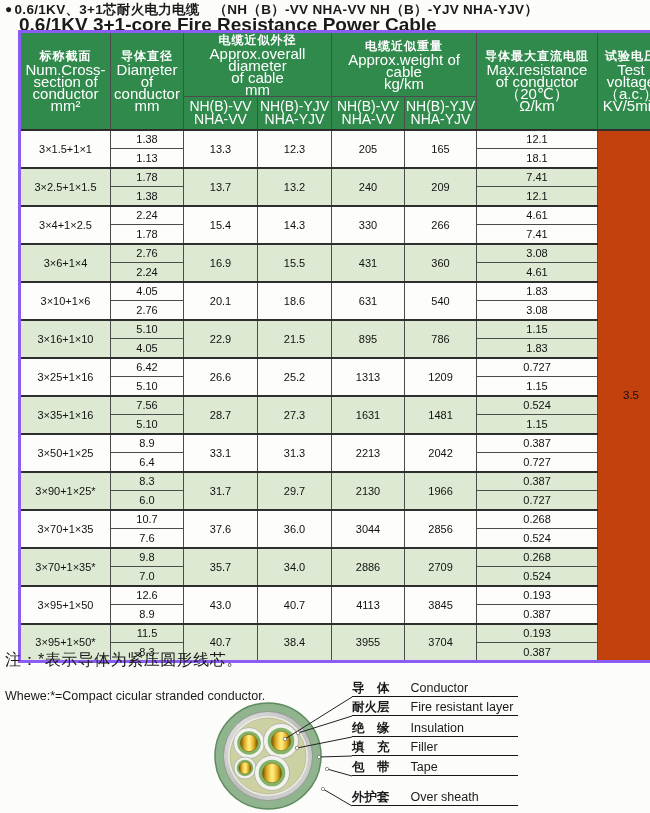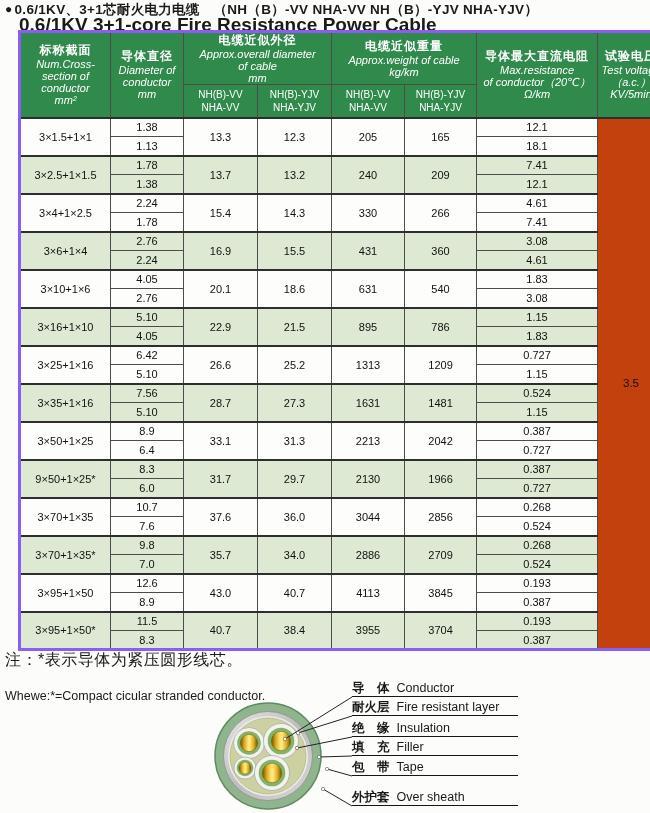--- a/index.html
+++ b/index.html
@@ -28,38 +28,38 @@
   }
   .spec th, .spec td {
     border:1px solid #4c4c4c;
     text-align:center; vertical-align:middle; padding:0;
     overflow:hidden;
   }
   .spec thead th { background:#2f8a4c; color:#ffffff; font-weight:400; }
   .spec tr.h1 { height:52px; }
   .spec tr.h2 { height:33px; }
   th .cn { display:block; font-size:12px; font-weight:700; line-height:15px; letter-spacing:1px; }
-  th .en { display:block; font-size:11px; line-height:12px; letter-spacing:0;font-style:italic; }
-  .h2 th { font-size:10px; line-height:13px; }
+  th .en { display:block; font-size:15px; line-height:12px; letter-spacing:0; }
+  .h2 th { font-size:14px; line-height:13px; }
   .spec tbody td { font-size:11px; height:19px; background:#fdfdfb; color:#111; }
   .spec tbody tr.shade td { background:#dde9d2; }
   .spec tbody tr.row-top td { border-top:2px solid #2e2e2e; }
   .spec td.volt { font-size:11.5px; background:#c2410c; }
 
   
   .note-cn { position:absolute; left:5px; top:650px; font-size:16px; font-weight:400; letter-spacing:0.5px; }
   .note-en { position:absolute; left:5px; top:665px; font-size:12.5px;margin-top:24px; }
 
   
   .diagram { position:absolute; left:0; top:676px; width:650px; height:137px; }
   .diagram svg { position:absolute; left:0; top:0; }
   .dlabel {
     position:absolute; left:352px; width:166px; height:16px;
     border-bottom:1.3px solid #161616;
-    display:flex; align-items:flex-end; gap:7px;
+    display:flex; align-items:flex-end; gap:21px;
     font-size:12.5px; line-height:15px; padding-bottom:0px; white-space:nowrap;
   }
   .dlabel .cn { font-weight:700; }
 </style>
 </head>
 <body>
 
 <div class="page">
 
   <div class="title-block">
@@ -252,21 +252,21 @@
           <td rowspan="2">31.3</td>
           <td rowspan="2">2213</td>
           <td rowspan="2">2042</td>
           <td>0.387</td>
         </tr>
         <tr class="row-bot">
           <td>6.4</td>
           <td>0.727</td>
         </tr>
         <tr class="row-top shade">
-          <td rowspan="2">9×50+1×25*</td>
+          <td rowspan="2">3×90+1×25*</td>
           <td>8.3</td>
           <td rowspan="2">31.7</td>
           <td rowspan="2">29.7</td>
           <td rowspan="2">2130</td>
           <td rowspan="2">1966</td>
           <td>0.387</td>
         </tr>
         <tr class="row-bot shade">
           <td>6.0</td>
           <td>0.727</td>

